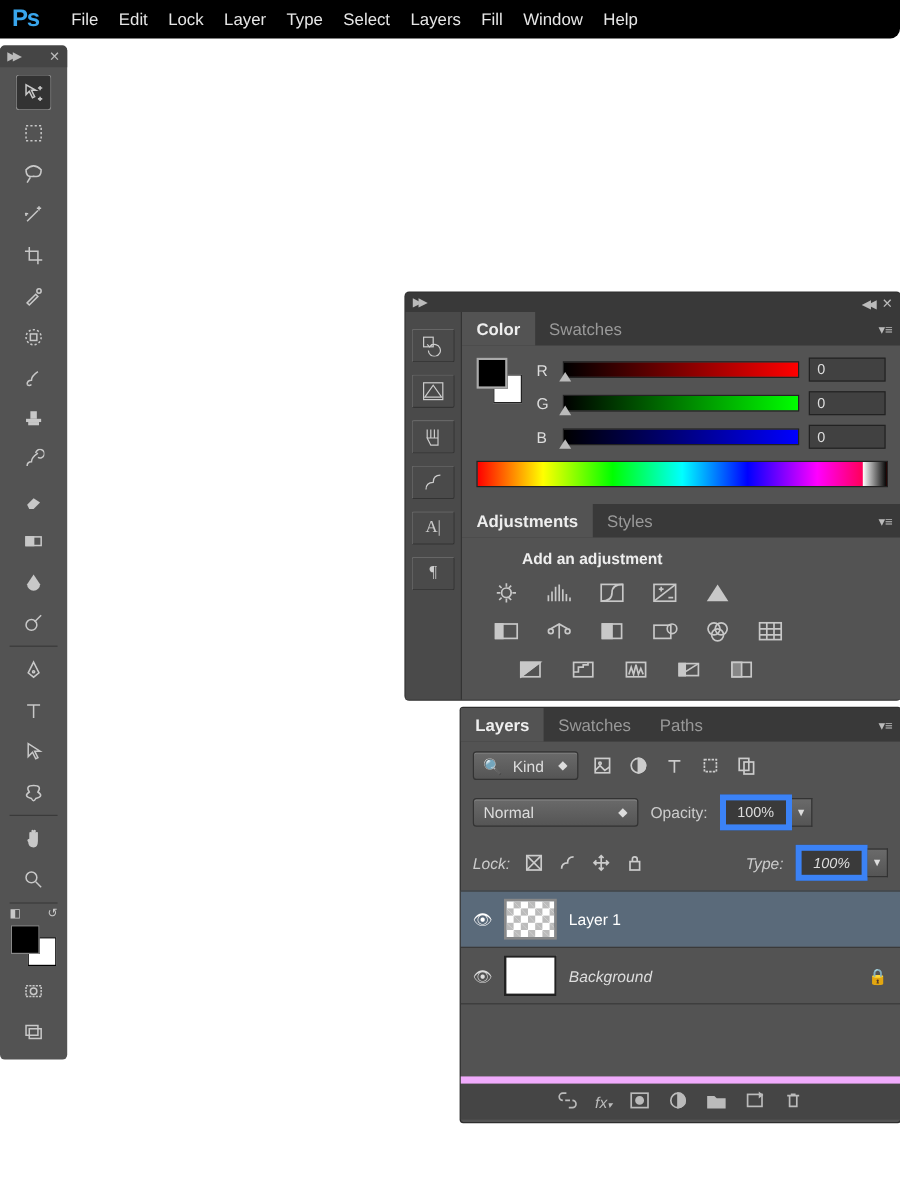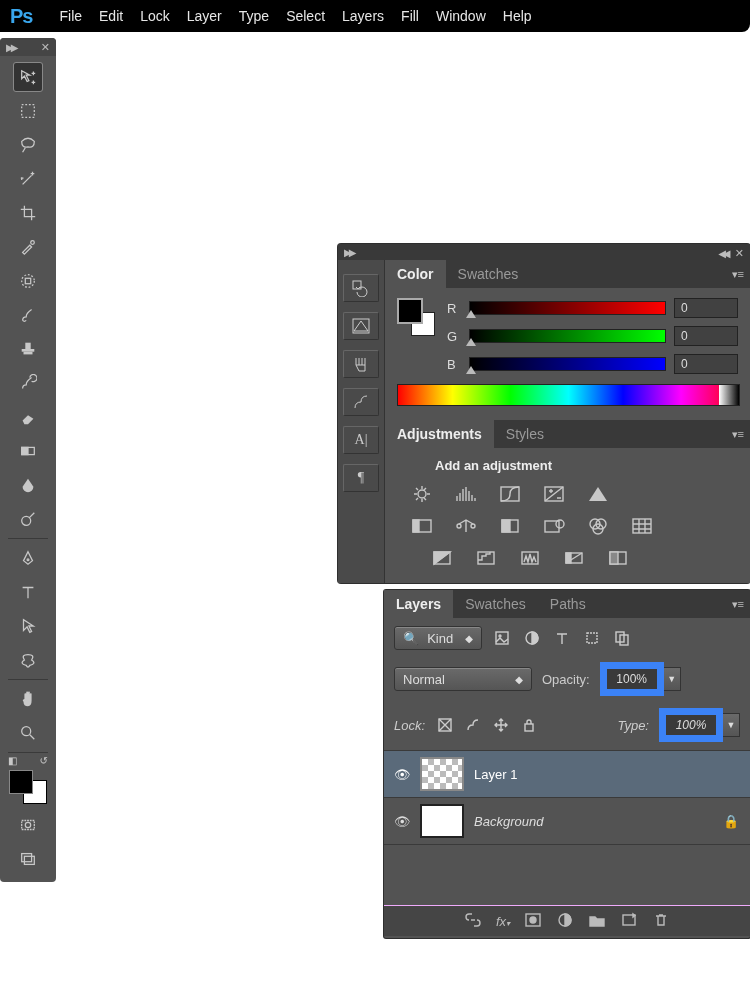--- a/index.html
+++ b/index.html
@@ -199,21 +199,21 @@
     display:flex; align-items:center; padding:0 8px; gap:8px;
     box-shadow: inset 0 1px 0 #888;
     font-size:13px;
   }
   .dropdown .caret { font-size:10px; margin-left:4px;}
   .small-ico{ width:20px;height:18px; color:#ccc; display:flex;align-items:center;justify-content:center;}
   .small-ico svg{width:16px;height:16px;stroke:#ccc;fill:none;stroke-width:1.4;}
   .lp-row2{ display:flex; align-items:center; gap:10px; padding:4px 10px 8px;}
   .lbl{ color:#ccc; font-size:13px;}
   .pctbox { display:flex; align-items:center; }
-  .pctbox .v{ width:50px;height:20px;line-height:20px;background:#3a3a3a;border:7px solid #3b82f6;text-align:center;font-size:12px;}
+  .pctbox .v{ width:50px;height:20px;line-height:20px;background:#3a3a3a;border:5px solid #3b82f6;text-align:center;font-size:12px;}
   .pctbox .dd{width:16px;height:22px;background:linear-gradient(#6a6a6a,#555);border:1px solid #333;border-left:none;display:flex;align-items:center;justify-content:center;font-size:9px;}
   .lp-row3{display:flex;align-items:center;gap:10px;padding:4px 10px 8px;font-style:italic;}
   .lock-icons{ display:flex; gap:8px; }
   .layer-item {
     display:flex; align-items:center; gap:10px;
     padding:6px 10px; border-top:1px solid #3a3a3a;
   }
   .layer-item.selected { background:#5a6a7a; color:#fff; }
   .eye{ width:16px;}
   .thumb-box{ width:40px;height:30px;border:2px solid #222;background:#fff;}
@@ -222,21 +222,21 @@
       linear-gradient(45deg,#bbb 25%,transparent 25%,transparent 75%,#bbb 75%),
       linear-gradient(45deg,#bbb 25%,#fff 25%,#fff 75%,#bbb 75%);
     background-size:12px 12px;
     background-position:0 0,6px 6px;
     border:2px solid #888;
   }
   .layer-name{ font-size:13px; }
   .lock { margin-left:auto; color:#ccc;}
   .lp-footer{
     display:flex; gap:14px; justify-content:center; align-items:center;
-    height:30px; background:#454545; border-top:1px solid #f0abfc;
+    height:30px; background:#454545; border-top:6px solid #f0abfc;
     color:#bbb;
   }
   .lp-footer .fico svg{width:18px;height:16px;stroke:#bbb;fill:none;stroke-width:1.4;}
 </style>
 </head>
 <body>
 
 <div class="menubar">
   <span class="logo">Ps</span>
   <span class="mitem">File</span>

